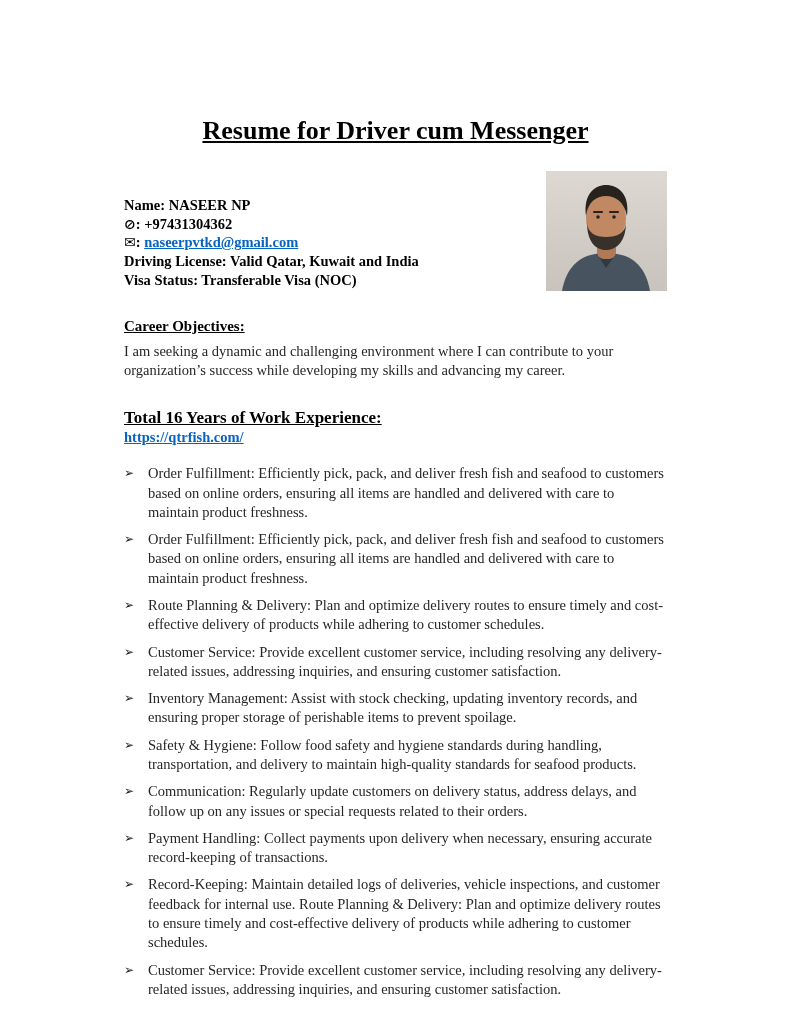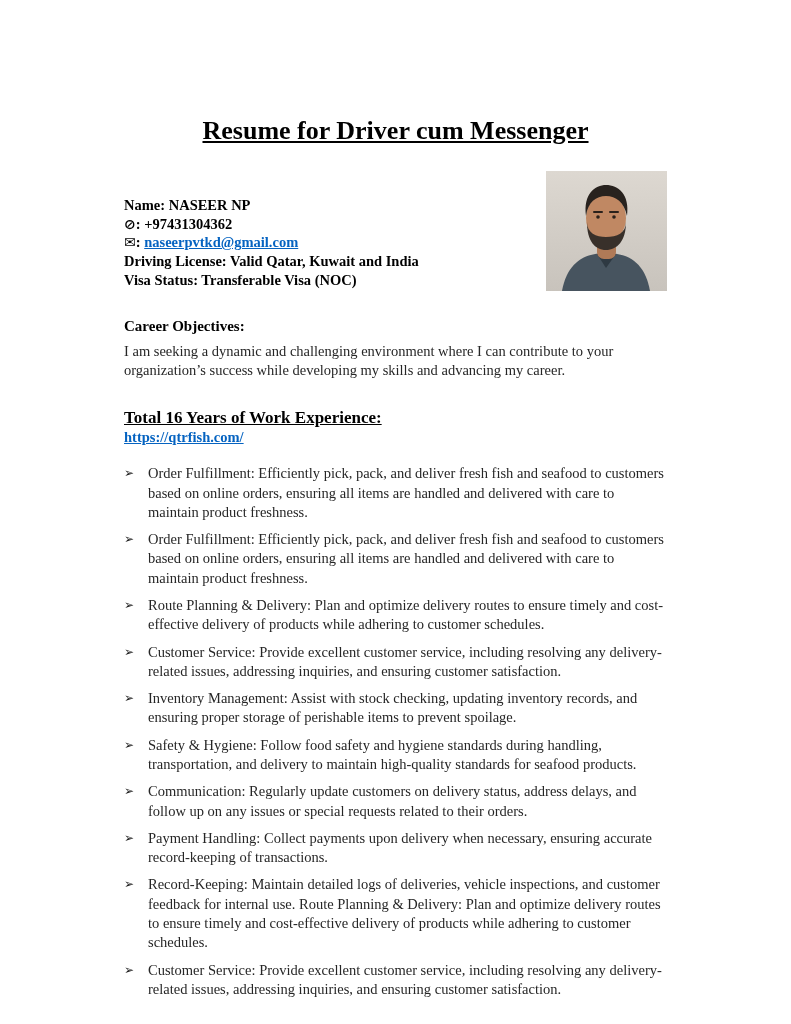--- a/index.html
+++ b/index.html
@@ -43,20 +43,21 @@
     right: 93px;
     width: 121px;
     height: 120px;
     display: block;
   }
   .section-heading {
     margin: 28px 0 0 0;
     font-size: 15px;
     font-weight: bold;
     color: #000000;
+    text-decoration: underline;
   }
   .objective-text {
     margin: 7px 0 0 0;
     font-size: 14.5px;
     line-height: 1.34;
     color: #262626;
   }
   .experience-heading {
     margin: 28px 0 0 0;
     font-size: 17px;

